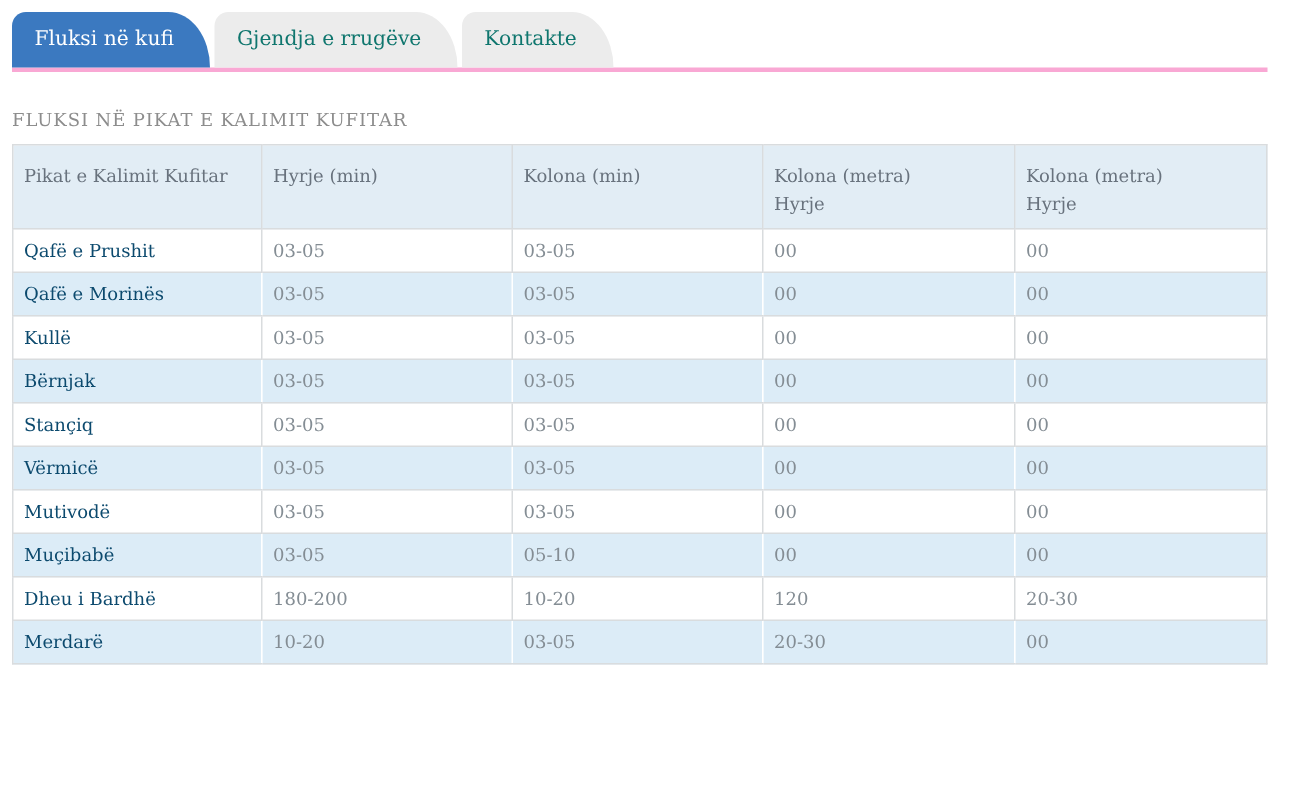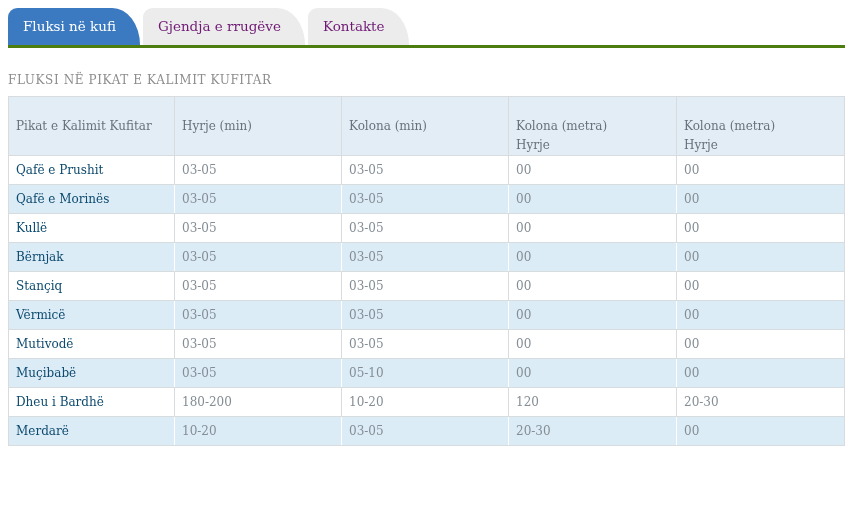--- a/index.html
+++ b/index.html
@@ -8,31 +8,31 @@
     background: #ffffff;
     overflow: hidden;
     font-family: "DejaVu Serif", serif;
   }
   .page { width: 863px; height: 532px; position: relative; }
 
   
   .tabbar {
     margin: 8px 0 0 8px;
     width: 837px;
-    border-bottom: 3px solid #4d7c0f;
+    border-bottom: 3px solid #f9a8d4;
     display: flex;
     align-items: flex-end;
   }
   .tab {
     height: 37px;
     line-height: 37px;
     padding: 0 24px 0 15px;
     margin-right: 3px;
     font-size: 13.5px;
-    color: #701a75;
+    color: #0f766e;
     background: #ececec;
     border-top-left-radius: 10px;
     border-top-right-radius: 30px 40px;
     cursor: pointer;
     white-space: nowrap;
   }
   .tab.active {
     background: #3b79c0;
     color: #ffffff;
   }
@@ -63,21 +63,21 @@
     font-weight: normal;
     text-align: left;
     padding-left: 7px;
     font-size: 12px;
   }
   table.flow th {
     background: #e2edf5;
     color: #68727d;
     height: 56px;
     vertical-align: top;
-    padding-top: 20px;
+    padding-top: 11px;
     line-height: 19px;
   }
   table.flow td {
     height: 29px;
     color: #848d94;
     background: #ffffff;
   }
   table.flow td.name { color: #0c4a6e; }
   table.flow tbody tr:nth-child(even) td {
     background: #dcecf7;

